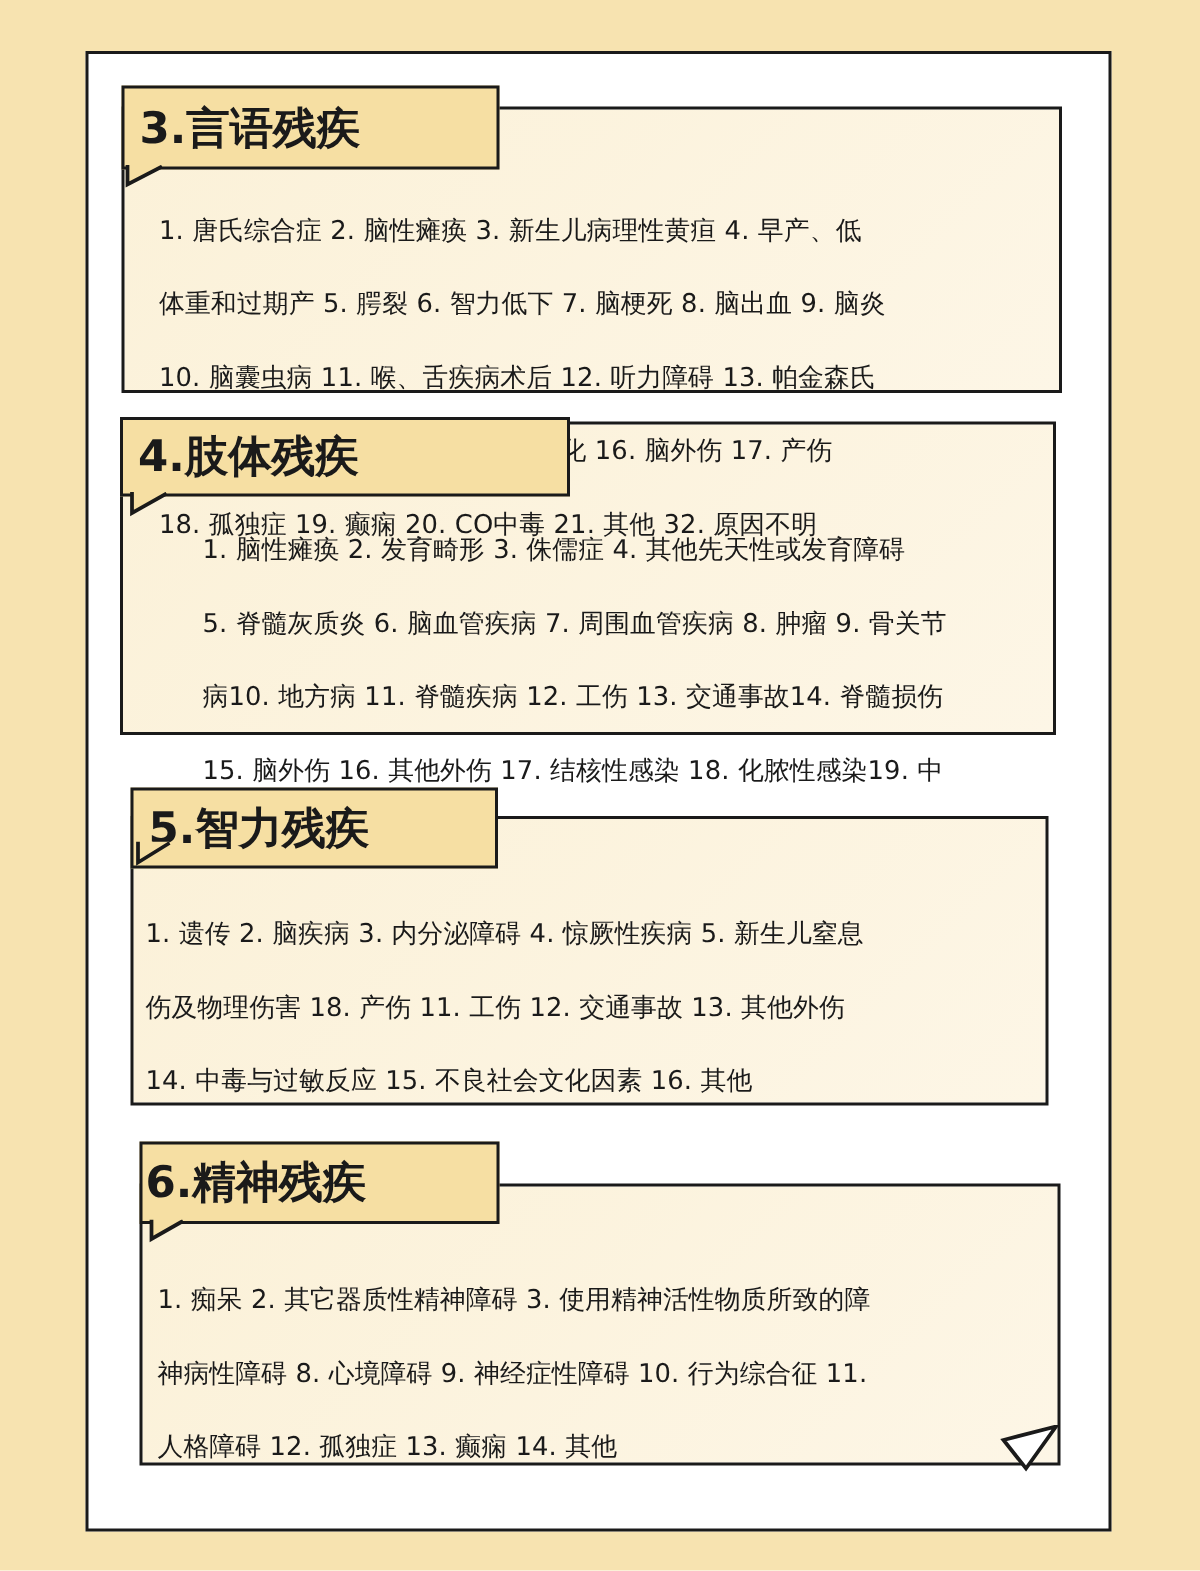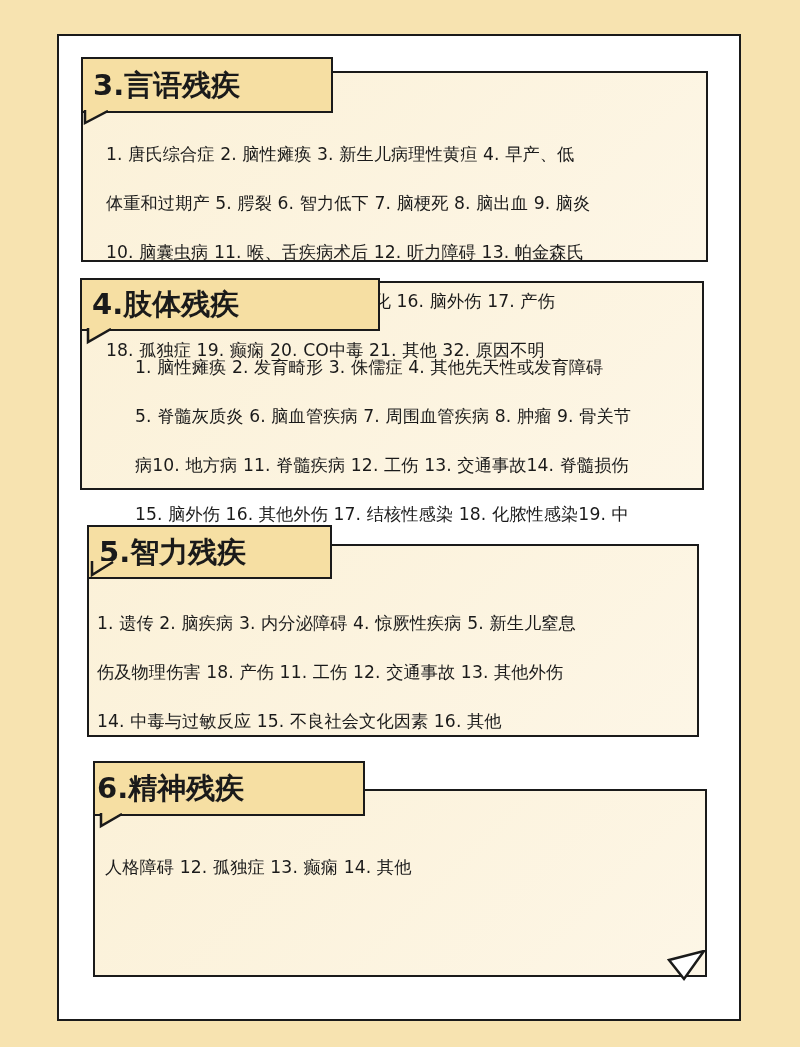--- a/index.html
+++ b/index.html
@@ -106,27 +106,29 @@
   <div class="body-text" style="left:97px; top:586px; width:600px;">
     <div> 1. 遗传 2. 脑疾病 3. 内分泌障碍 4. 惊厥性疾病 5. 新生儿窒息</div>
     <div>伤及物理伤害 18. 产伤 11. 工伤 12. 交通事故 13. 其他外伤</div>
     <div>14. 中毒与过敏反应 15. 不良社会文化因素 16. 其他</div>
     <div>17. 原因不明</div>
   </div>
 </div>
 
 <div class="section">
   <div class="box" style="left:93px; top:789px; width:614px; height:188px;"></div>
-  <div class="tab" style="left:93px; top:761px; width:272px; height:55px; padding-left:2px;">
+  <div class="tab" style="left:93px; top:761px; width:240px; height:55px; padding-left:2px;">
     <span>6.精神残疾</span>
   </div>
   <svg class="tail" style="left:98px; top:813px;" width="30" height="20" viewBox="0 0 30 20">
     <polygon points="0,0 24,0 3,13 3,0" fill="#f6dfa3"></polygon>
     <polyline points="3,0 3,13 24,1" fill="none" stroke="#1a1a1a" stroke-width="2.5"></polyline>
   </svg>
   <div class="body-text" style="left:105px; top:830px; width:600px;">
+    <div> 1. 痴呆 2. 其它器质性精神障碍 3. 使用精神活性物质所致的障</div>
+    <div>神病性障碍 8. 心境障碍 9. 神经症性障碍 10. 行为综合征 11.</div>
     <div>人格障碍 12. 孤独症 13. 癫痫 14. 其他</div>
     
   </div>
   <svg class="fold" style="left:666px; top:950px;" width="44" height="32" viewBox="0 0 44 32">
     <polygon points="3,10 38,1 18,29" fill="#ffffff" stroke="#1a1a1a" stroke-width="2.5" stroke-linejoin="miter"></polygon>
   </svg>
 </div>
 
 </body></html>

